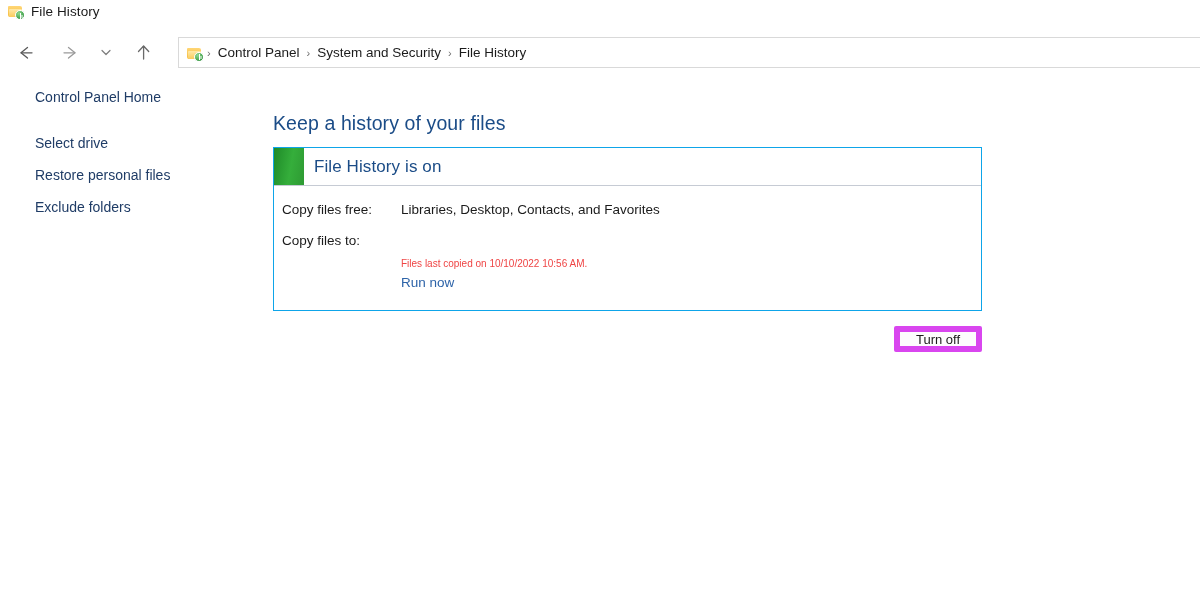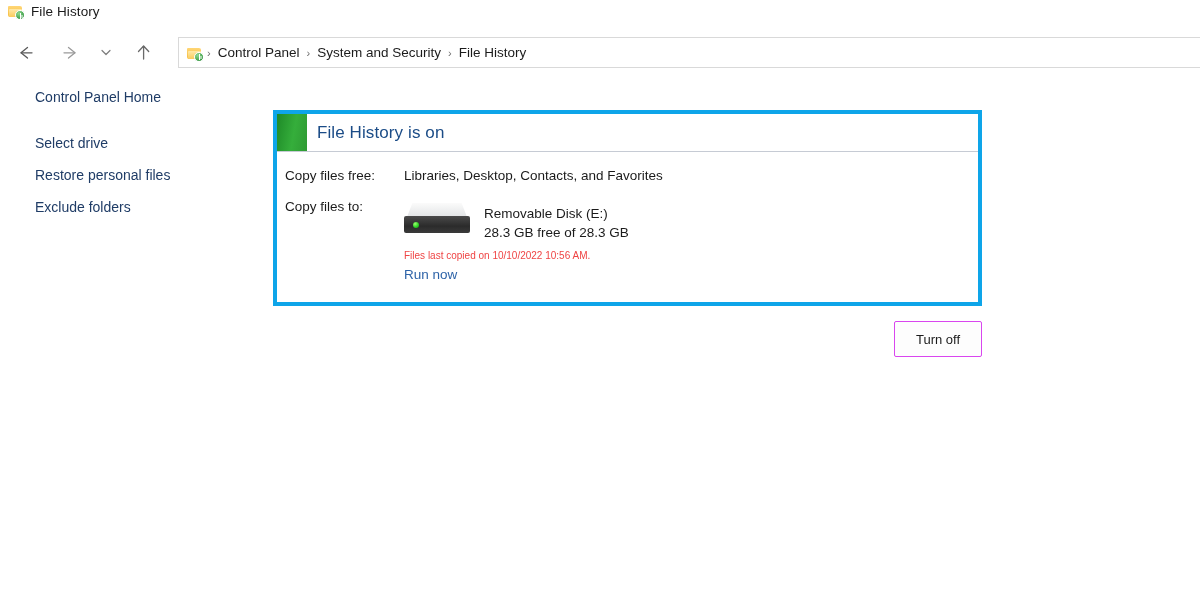--- a/index.html
+++ b/index.html
@@ -156,21 +156,21 @@
   .page-desc {
     font-size: 13.5px;
     color: #1b1b1b;
     line-height: 18px;
     margin: 0 0 18px 0;
   }
 
   
   .panel {
     width: 709px;
-    border: 4px solid #0ea5e9;
+    border: 1px solid #0ea5e9;
     box-sizing: border-box;
     background: #ffffff;
   }
   .panel-head {
     height: 37px;
     border-bottom: 1px solid #c6cbd4;
     display: flex;
     align-items: stretch;
   }
   .status-chip {
@@ -262,23 +262,23 @@
 
   
   .btn-row {
     width: 709px;
     display: flex;
     justify-content: flex-end;
     margin-top: 15px;
   }
   .btn {
     min-width: 88px;
-    height: 36px;
+    height: 26px;
     background: #fdfdfd;
-    border: 1px solid #d946ef;
+    border: 6px solid #d946ef;
     border-radius: 2px;
     font-family: "Liberation Sans", sans-serif;
     font-size: 13px;
     color: #1b1b1b;
     padding: 0 12px;
     cursor: default;
   }
 
   svg { display: block; }
 </style>
@@ -340,51 +340,38 @@
 
 <div class="sidebar">
   <a class="side-link side-home">Control Panel Home</a>
   <a class="side-link side-item">Select drive</a>
   <a class="side-link side-item">Restore personal files</a>
   <a class="side-link side-item">Exclude folders</a>
 </div>
 
 <div class="content">
 
+  <h1 class="page-title">Keep a history of your files</h1>
 
   <div class="panel">
 
     <div class="panel-head">
       <div class="status-chip"></div>
       <div class="panel-head-label">File History is on</div>
     </div>
 
     <div class="panel-body">
 
       <div class="row row-from">
         <div class="row-label">Copy files free:</div>
         <div class="row-value">Libraries, Desktop, Contacts, and Favorites</div>
       </div>
 
       <div class="row">
         <div class="row-label">Copy files to:</div>
-        <div class="row-value">
-          <div class="drive-block">
-            <span class="drive-icon">
-              <span class="drive-lid"></span>
-              <span class="drive-body">
-                  <span class="drive-led"></span>
-                </span>
-            </span>
-            <span class="drive-text">
-              <span>Removable Disk (E:)</span><br>
-              <span>28.3 GB free of 28.3 GB</span>
-            </span>
-          </div>
-        </div>
       </div>
 
       <div class="lastcopy">Files last copied on 10/10/2022 10:56 AM.</div>
       <a class="runnow">Run now</a>
 
     </div>
   </div>
 
   <div class="btn-row">
     <button class="btn">Turn off</button>

